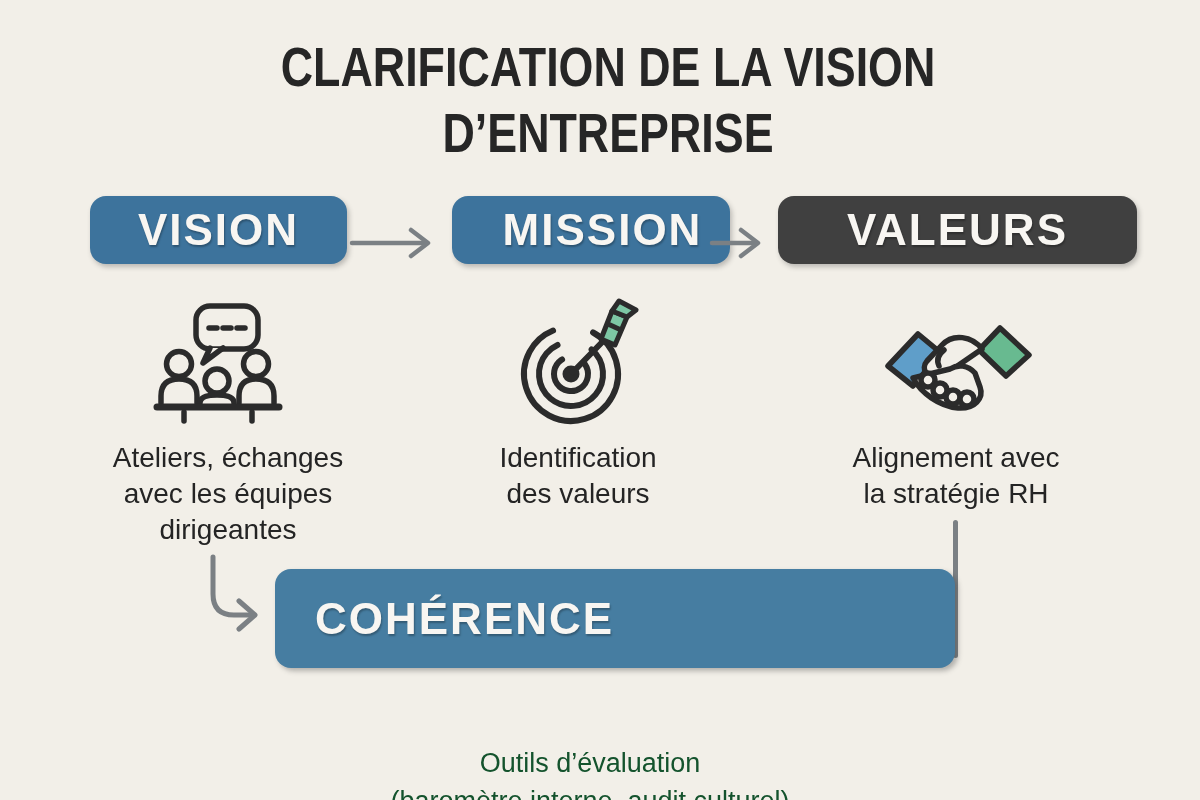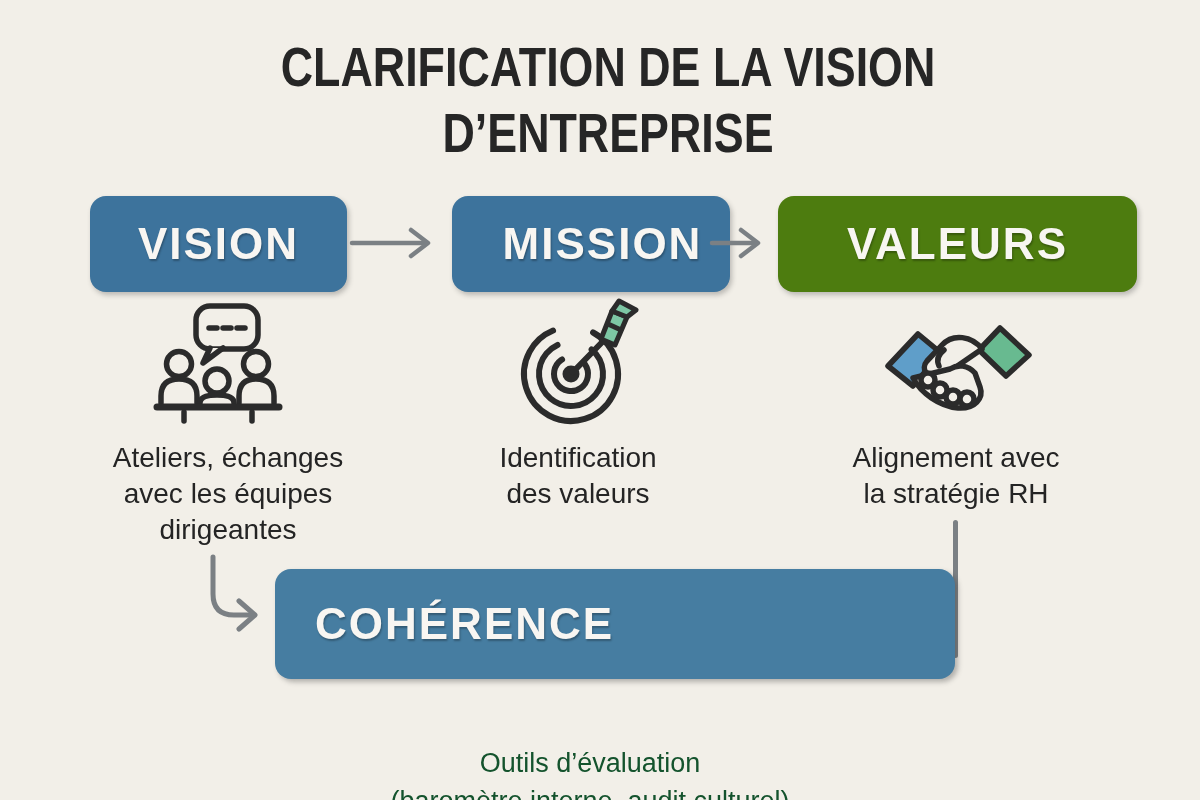--- a/index.html
+++ b/index.html
@@ -27,30 +27,30 @@
   .title-inner{
     display:block;
     max-width:960px;
     margin:0 auto;
     transform:scaleX(0.80);
     transform-origin:50% 50%;
   }
   
   .step-box{
     position:absolute;
-    top:196px;height:96px;
+    top:196px;height:68px;
     border-radius:16px;
     display:flex;align-items:center;justify-content:center;
     color:#f8f6f2;
     font-size:44px;font-weight:bold;letter-spacing:2px;
     box-shadow:2px 3px 5px rgba(60,60,60,.30);
     text-shadow:1px 2px 2px rgba(0,0,0,.28);
   }
   .blue{background:#3d739c;}
-  .teal{background:#4d7c0f;}
+  .teal{background:#404040;}
   #box-vision{left:90px;width:257px;}
   #box-mission{left:452px;width:255px;padding-left:23px;}
   #box-valeurs{left:778px;width:359px;}
   
   .h-arrow{position:absolute;top:224px;}
   #arrow-1{left:349px;}
   #arrow-2{left:709px;}
   
   .icon-wrap{position:absolute;}
   #icon-meeting{left:152px;top:300px;}
@@ -71,21 +71,21 @@
   
   #curved-connector{position:absolute;left:198px;top:554px;}
   #right-connector{
     position:absolute;left:953px;top:520px;
     width:5px;height:138px;
     background:#7b8084;border-radius:3px;
   }
   
   #coherence-box{
     position:absolute;
-    left:275px;top:569px;width:680px;height:110px;
+    left:275px;top:569px;width:680px;height:99px;
     background:#467da1;
     border-radius:16px;
     display:flex;align-items:center;
     box-shadow:3px 3px 5px rgba(60,60,60,.35);
   }
   #coherence-box .label{
     padding-left:40px;
     color:#f8f6f2;
     font-size:44px;font-weight:bold;letter-spacing:2px;
     text-shadow:1px 2px 2px rgba(0,0,0,.28);

